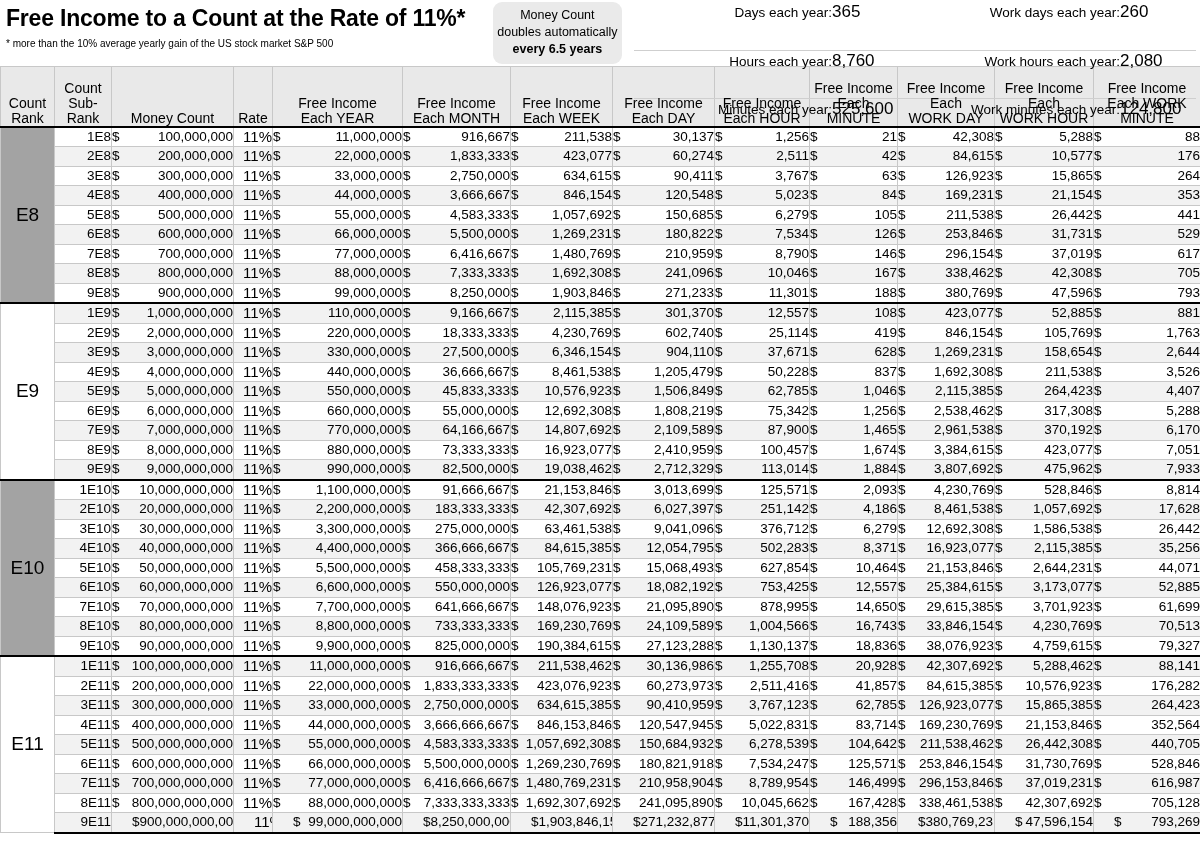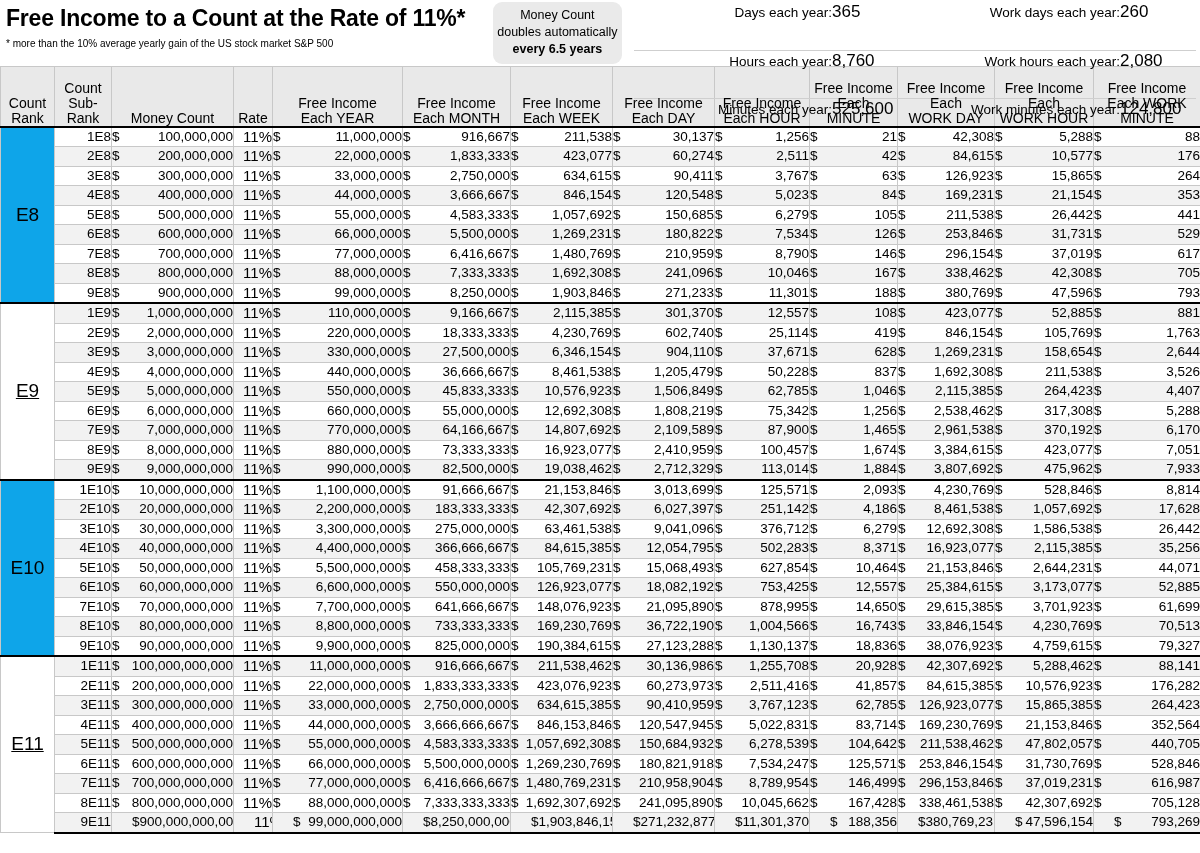--- a/index.html
+++ b/index.html
@@ -68,27 +68,27 @@
     text-align: center;
     vertical-align: bottom;
     padding: 2px 3px 3px 3px;
     height: 60px;
     border-top: 2px solid #000;
     border-bottom: 2px solid #000;
   }
   tbody td { height: 18.5px; line-height: 18.5px; }
   tr.band-top td { border-top: 2px solid #000; }
   tbody tr.shaded td { background: #f2f2f2; }
-  tbody tr.shaded td.rank-cell { background: #ffffff; text-decoration: underline; }
+  tbody tr.shaded td.rank-cell { background: #ffffff; }
 
   td.rank-cell {
     text-align: center;
     font-size: 19px;
     font-weight: bold;
-    background: #0ea5e9;
+    background: #a3a3a3;
     border-left: 2px solid #000;
   }
   td.sub-cell { text-align: right; padding-right: 5px; font-size: 13.5px; }
   td.rate-cell { text-align: right; font-size: 15px; }
 
   
   td.money { padding: 0 4px 0 5px; }
   td.money .wrap { display: flex; justify-content: space-between; align-items: baseline; }
   td.money .cur { font-size: 13.5px; }
   td.money .num { font-size: 13.5px; text-align: right; }
@@ -1807,21 +1807,21 @@
           </td>
           <td class="money">
             <span class="wrap">
               <span class="cur">$</span>
               <span class="num">169,230,769</span>
             </span>
           </td>
           <td class="money">
             <span class="wrap">
               <span class="cur">$</span>
-              <span class="num">36,722,190</span>
+              <span class="num">24,109,589</span>
             </span>
           </td>
           <td class="money">
             <span class="wrap">
               <span class="cur">$</span>
               <span class="num">1,004,566</span>
             </span>
           </td>
           <td class="money">
             <span class="wrap">
@@ -2216,21 +2216,21 @@
           </td>
           <td class="money">
             <span class="wrap">
               <span class="cur">$</span>
               <span class="num">211,538,462</span>
             </span>
           </td>
           <td class="money">
             <span class="wrap">
               <span class="cur">$</span>
-              <span class="num">47,802,057</span>
+              <span class="num">26,442,308</span>
             </span>
           </td>
           <td class="money last-col">
             <span class="wrap">
               <span class="cur">$</span>
               <span class="num">440,705</span>
             </span>
           </td>
         </tr>
         <tr>

